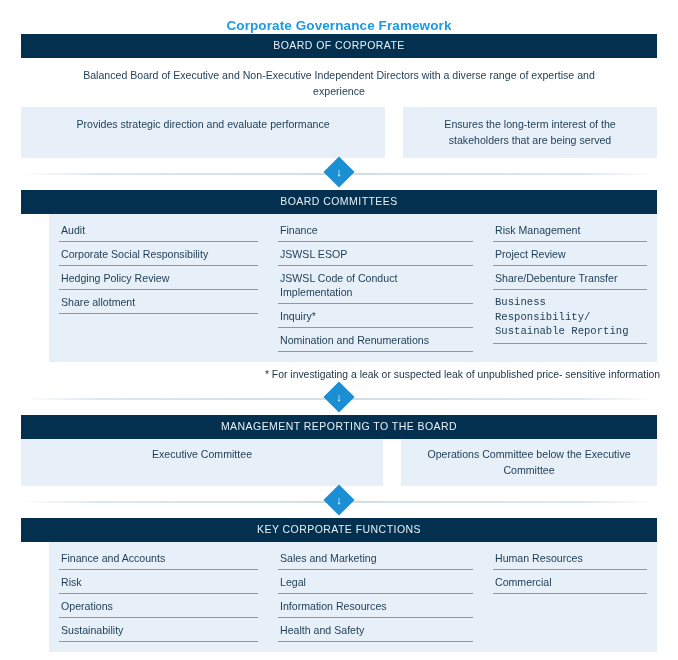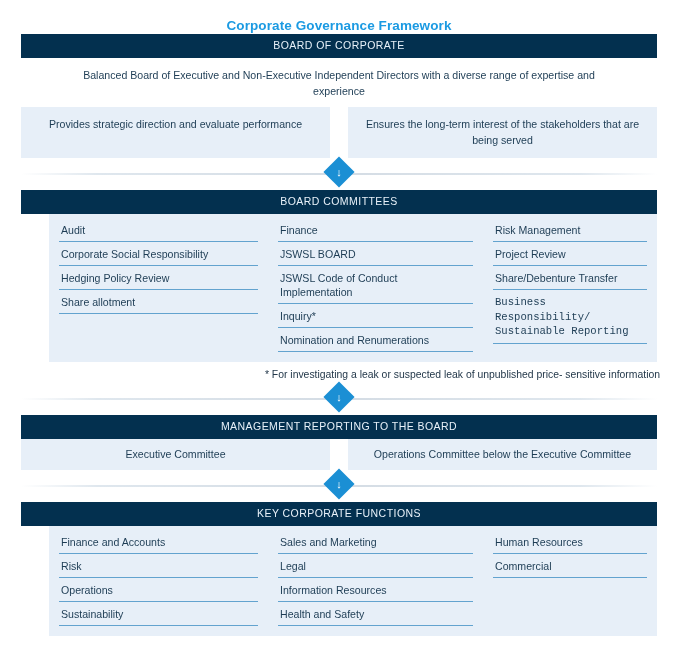--- a/index.html
+++ b/index.html
@@ -57,21 +57,21 @@
   }
   .split-box {
     background: #e7eff8;
     text-align: center;
     font-size: 10.6px;
     line-height: 16px;
     color: #1d3c54;
     padding: 9px 10px 10px 10px;
     box-sizing: border-box;
   }
-  .split-box.left { width: 309px; }
+  .split-box.left { width: 364px; }
   .split-box.right { flex: 1; }
 
   
   .connector {
     position: relative;
     height: 32px;
     margin: 0 21px;
   }
   .connector .rule {
     position: absolute;
@@ -157,21 +157,21 @@
   }
   .mgmt-box {
     background: #e7eff8;
     text-align: center;
     font-size: 10.6px;
     line-height: 16px;
     color: #1d3c54;
     padding: 7px 8px 8px 8px;
     box-sizing: border-box;
   }
-  .mgmt-box.left { width: 309px; }
+  .mgmt-box.left { width: 362px; }
   .mgmt-box.right { flex: 1; }
 </style>
 </head>
 <body>
 
 <div class="page">
 
   <div class="frame-title">Corporate Governance Framework</div>
 
   <div class="section">
@@ -193,21 +193,21 @@
     <div class="band-header">BOARD COMMITTEES</div>
     <div class="panel-body">
       <div class="col c1">
         <div class="item">Audit</div>
         <div class="item">Corporate Social Responsibility</div>
         <div class="item">Hedging Policy Review</div>
         <div class="item">Share allotment</div>
       </div>
       <div class="col c2">
         <div class="item">Finance</div>
-        <div class="item">JSWSL BOARD</div>
+        <div class="item">JSWSL ESOP</div>
         <div class="item">JSWSL Code of Conduct Implementation</div>
         <div class="item">Inquiry*</div>
         <div class="item">Nomination and Renumerations</div>
       </div>
       <div class="col c3">
         <div class="item">Risk Management</div>
         <div class="item">Project Review</div>
         <div class="item">Share/Debenture Transfer</div>
         <div class="item two-line">Business Responsibility/ Sustainable Reporting</div>
       </div>

